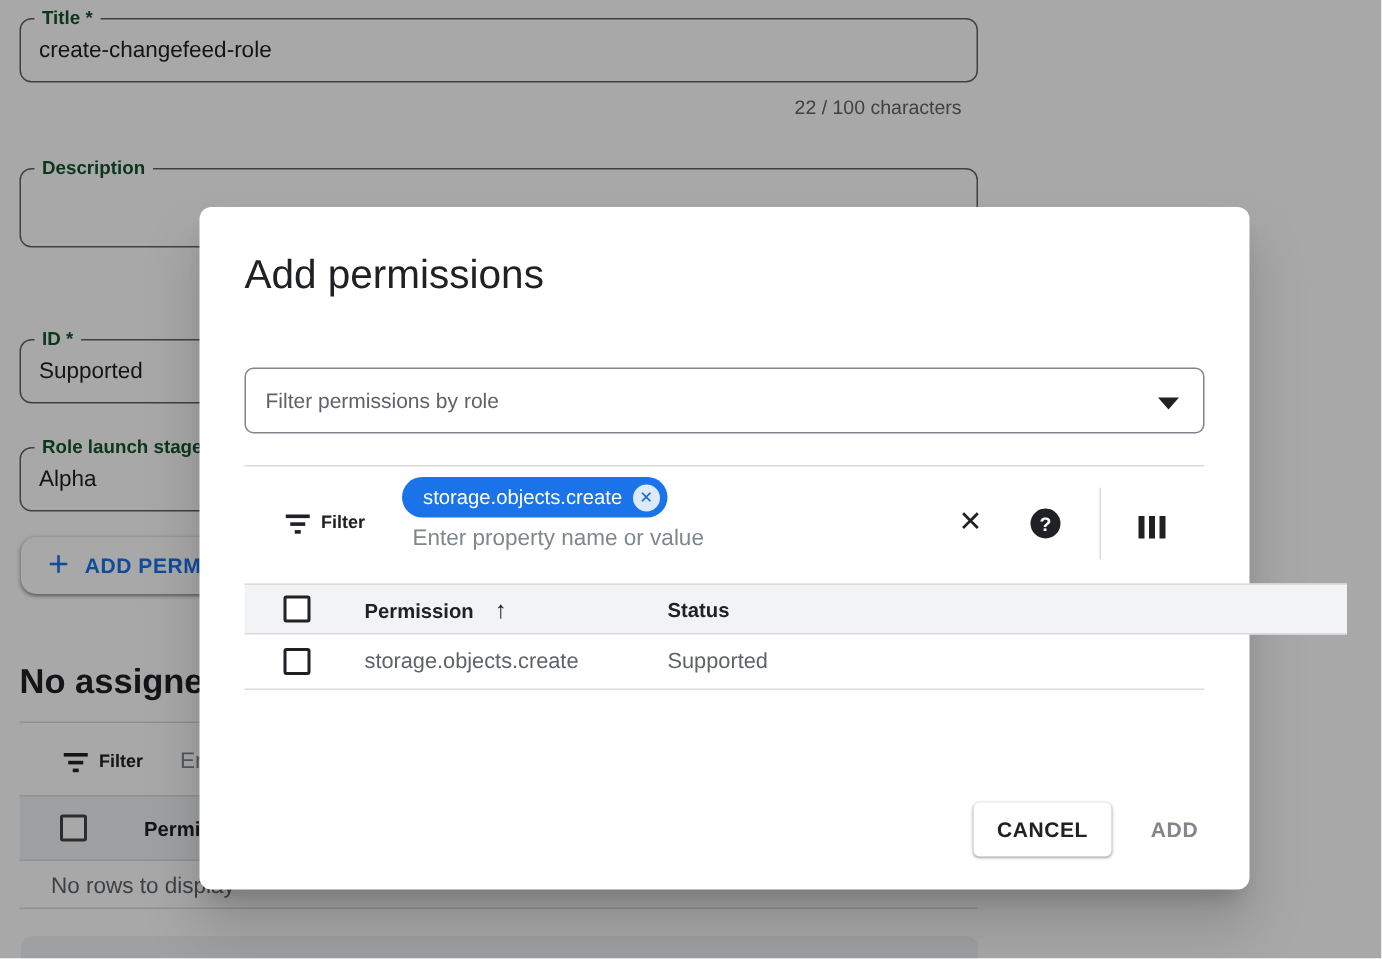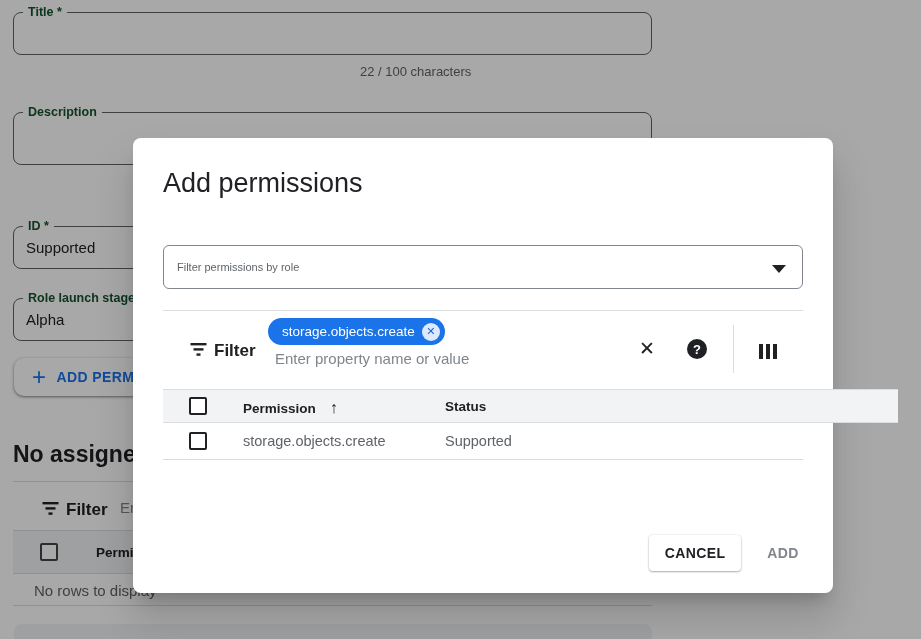--- a/index.html
+++ b/index.html
@@ -15,32 +15,32 @@
   .field {
     position:absolute; border:1px solid #5f6368; border-radius:8px; background:#fff;
   }
   .field .flabel {
     position:absolute; top:-8px; left:9px; background:#fff; padding:0 5px;
     font-size:12.5px; font-weight:700; color:#14532d; white-space:nowrap;
   }
   .field .fvalue {
     position:absolute; left:12px; font-size:15px; color:#202124; white-space:nowrap;
   }
-  .char-count { font-size:13px; color:#5f6368; text-align:left; }
+  .char-count { font-size:13px; color:#5f6368; text-align:right; }
   .add-perm-btn {
     position:absolute; display:flex; align-items:center; gap:10px;
     background:#fff; border:none; border-radius:10px;
     box-shadow:0 1px 2px rgba(0,0,0,.3), 0 1px 3px 1px rgba(0,0,0,.15);
     color:#1a73e8; font-size:14px; font-weight:700; letter-spacing:.4px;
     padding:0 18px; height:38px; cursor:pointer;
   }
   .plus-glyph { font-size:24px; font-weight:400; line-height:18px; }
   .big-heading { font-size:23px; font-weight:700; color:#202124; white-space:nowrap; }
   .hr { position:absolute; height:1px; background:#dadce0; }
-  .filter-label { font-size:17px; font-weight:700; color:#202124; }
+  .filter-label { font-size:12px; font-weight:700; color:#202124; }
   .ghost-input {
     border:none; outline:none; background:transparent; font-family:inherit;
     font-size:15px; color:#202124; width:100%;
   }
   .ghost-input::placeholder { color:#80868b; opacity:1; }
   .thead-row { position:absolute; background:#f1f3f4; border-top:1px solid #dadce0; border-bottom:1px solid #dadce0; }
   .th-text { font-size:13.5px; font-weight:700; color:#202124; white-space:nowrap; }
   .td-text { font-size:14.5px; color:#5f6368; white-space:nowrap; }
   .checkbox {
     position:absolute; width:18px; height:18px; border:2px solid #202124;
@@ -56,21 +56,21 @@
     position:absolute; left:133px; top:138px; width:700px; height:455px;
     background:#fff; border-radius:8px; z-index:10;
     box-shadow:0 11px 15px -7px rgba(0,0,0,.2), 0 24px 38px 3px rgba(0,0,0,.14);
   }
   .modal-title { font-size:27px; font-weight:400; color:#202124; }
   .role-dropdown {
     position:absolute; left:30px; top:107px; width:640px; height:44px;
     border:1px solid #80868b; border-radius:6px; background:#fff; cursor:pointer;
     display:flex; align-items:center;
   }
-  .role-dropdown .dd-text { margin-left:13px; font-size:11px; color:#5f6368; }
+  .role-dropdown .dd-text { margin-left:13px; font-size:14px; color:#5f6368; }
   .caret {
     position:absolute; right:16px; top:19px; width:0; height:0;
     border-left:7px solid transparent; border-right:7px solid transparent;
     border-top:8px solid #202124;
   }
   .chip {
     position:absolute; display:flex; align-items:center; gap:7px;
     background:#1a73e8; color:#fff; border-radius:14px; height:27px;
     padding:0 5px 0 14px; font-size:13.5px; cursor:pointer;
   }
@@ -101,20 +101,21 @@
     color:#80868b; cursor:default;
   }
 </style>
 </head>
 <body>
 
 <div class="page">
 
   <div class="field" style="left:13px; top:12px; width:639px; height:43px;">
     <span class="flabel">Title *</span>
+    <span class="fvalue" style="top:12px;">create-changefeed-role</span>
   </div>
   <div class="abs char-count" style="left:360px; top:64px; width:281px;">22 / 100 characters</div>
 
   <div class="field" style="left:13px; top:112px; width:639px; height:53px;">
     <span class="flabel">Description</span>
   </div>
 
   <div class="field" style="left:13px; top:226px; width:639px; height:43px;">
     <span class="flabel">ID *</span>
     <span class="fvalue" style="top:12px;">Supported</span>

